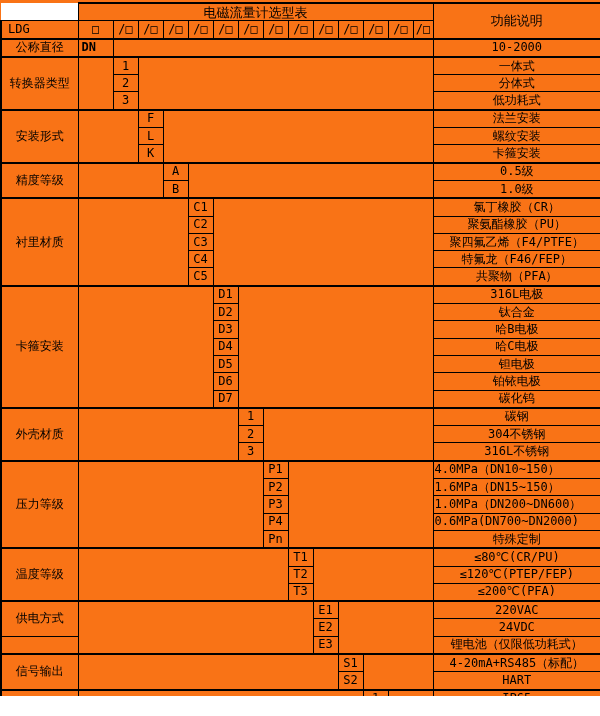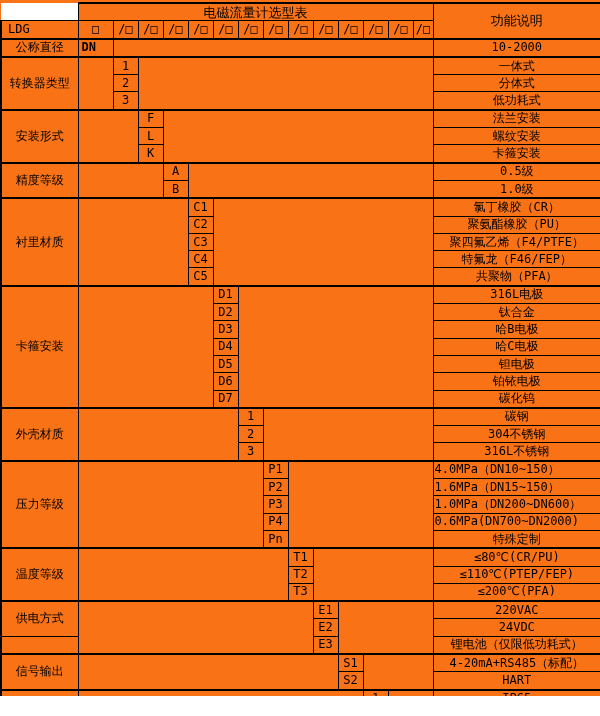--- a/index.html
+++ b/index.html
@@ -218,21 +218,21 @@
 
 <tr class="sec">
   <td class="e-l" rowspan="3">温度等级</td>
   <td rowspan="3" colspan="8"></td>
   <td>T1</td>
   <td rowspan="3" colspan="5"></td>
   <td class="e-r">≤80℃(CR/PU)</td>
 </tr>
 <tr>
   <td>T2</td>
-  <td class="e-r">≤110℃(PTEP/FEP)</td>
+  <td class="e-r">≤120℃(PTEP/FEP)</td>
 </tr>
 <tr>
   <td>T3</td>
   <td class="e-r">≤200℃(PFA)</td>
 </tr>
 
 <tr class="sec">
   <td class="e-l" rowspan="2">供电方式</td>
   <td rowspan="3" colspan="9"></td>
   <td>E1</td>

